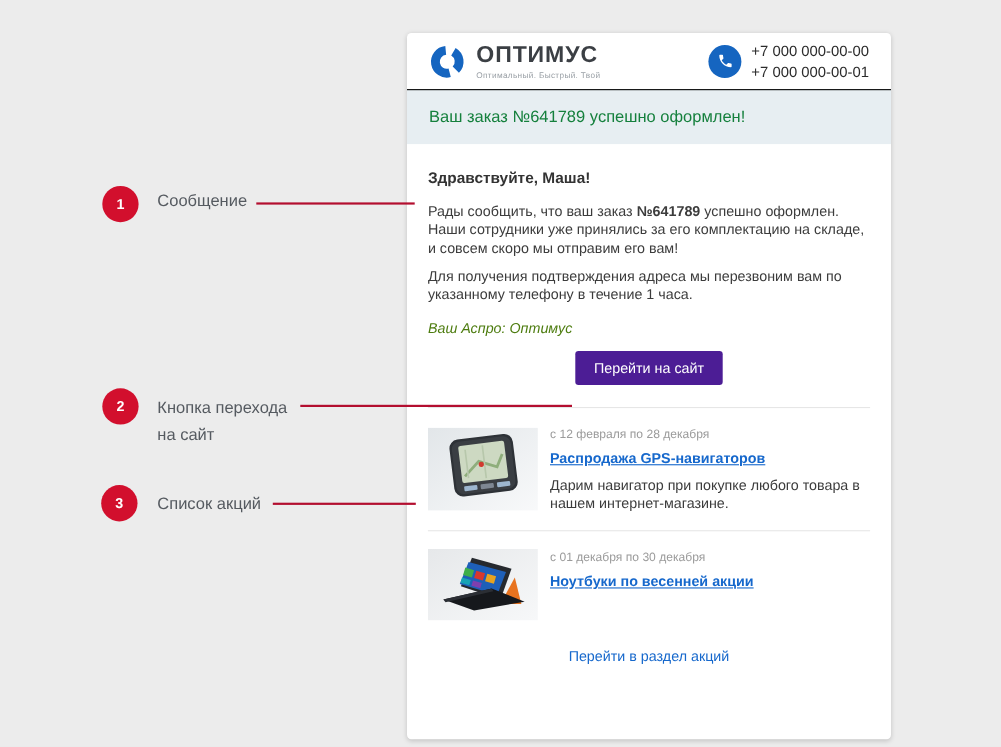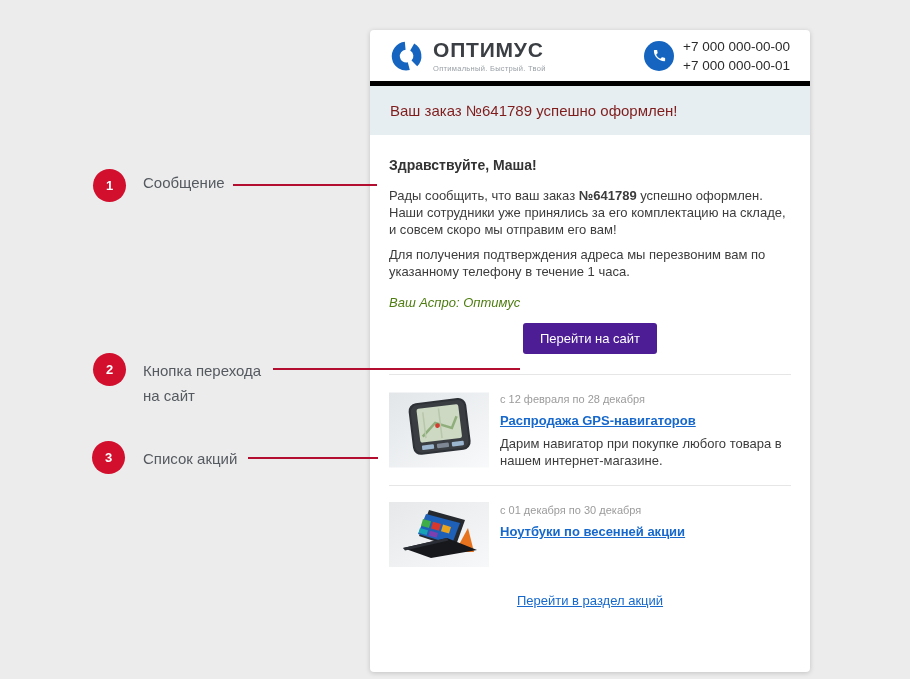--- a/index.html
+++ b/index.html
@@ -29,22 +29,22 @@
   .brand-tagline { font-size:7.5px; color:#9aa0a6; letter-spacing:.3px; margin-top:2px; }
   .phone-block { display:flex; align-items:center; }
   .phone-icon {
     width:30px; height:30px; border-radius:50%;
     background:#1565c0; display:flex; align-items:center; justify-content:center;
     flex:none; margin-right:9px;
   }
   .phone-numbers div { font-size:13.5px; color:#2b2b2b; line-height:19px; white-space:nowrap; }
 
   .subject-banner {
-    background:#e7eef2; border-top:5px solid #000000;
-    padding:16px 20px; font-size:15px; color:#7f1d1d;
+    background:#e7eef2; border-top:1px solid #000000;
+    padding:16px 20px; font-size:15px; color:#15803d;
   }
 
   .card-body { padding:0 19px; }
   .greeting { font-size:14px; font-weight:bold; color:#333; margin-top:22px; }
   .para { font-size:13px; color:#3c3c3c; line-height:17px; margin-top:14px; }
   .para.second { margin-top:8px; }
   .signature { font-size:13px; color:#4d7c0f; font-style:italic; line-height:17px; margin-top:14px; }
 
   .btn-row { text-align:center; margin-top:12px; }
   .cta-button {
@@ -60,21 +60,21 @@
   .promo-img { flex:none; width:100px; display:block; cursor:pointer; }
   .promo-content { margin-left:11px; }
   .promo-dates { font-size:11px; color:#9b9b9b; margin-top:2px; }
   .promo-title {
     display:inline-block; font-size:13px; font-weight:bold;
     color:#1668cc; text-decoration:underline; margin-top:8px; cursor:pointer;
   }
   .promo-desc { font-size:13px; color:#3c3c3c; line-height:17px; margin-top:6px; }
 
   .footer-row { text-align:center; margin-top:24px; }
-  .footer-link { font-size:13px; color:#1668cc; text-decoration:underline; cursor:pointer; }
+  .footer-link { font-size:13px; color:#1668cc; cursor:pointer; }
 
   
   .callout-circle {
     position:absolute; width:33px; height:33px; border-radius:50%;
     background:#d20f2d; color:#fff; font-size:13px; font-weight:bold;
     display:flex; align-items:center; justify-content:center; z-index:6;
   }
   .callout-label {
     position:absolute; font-size:15px; color:#555a60; line-height:25px; z-index:6;
   }

